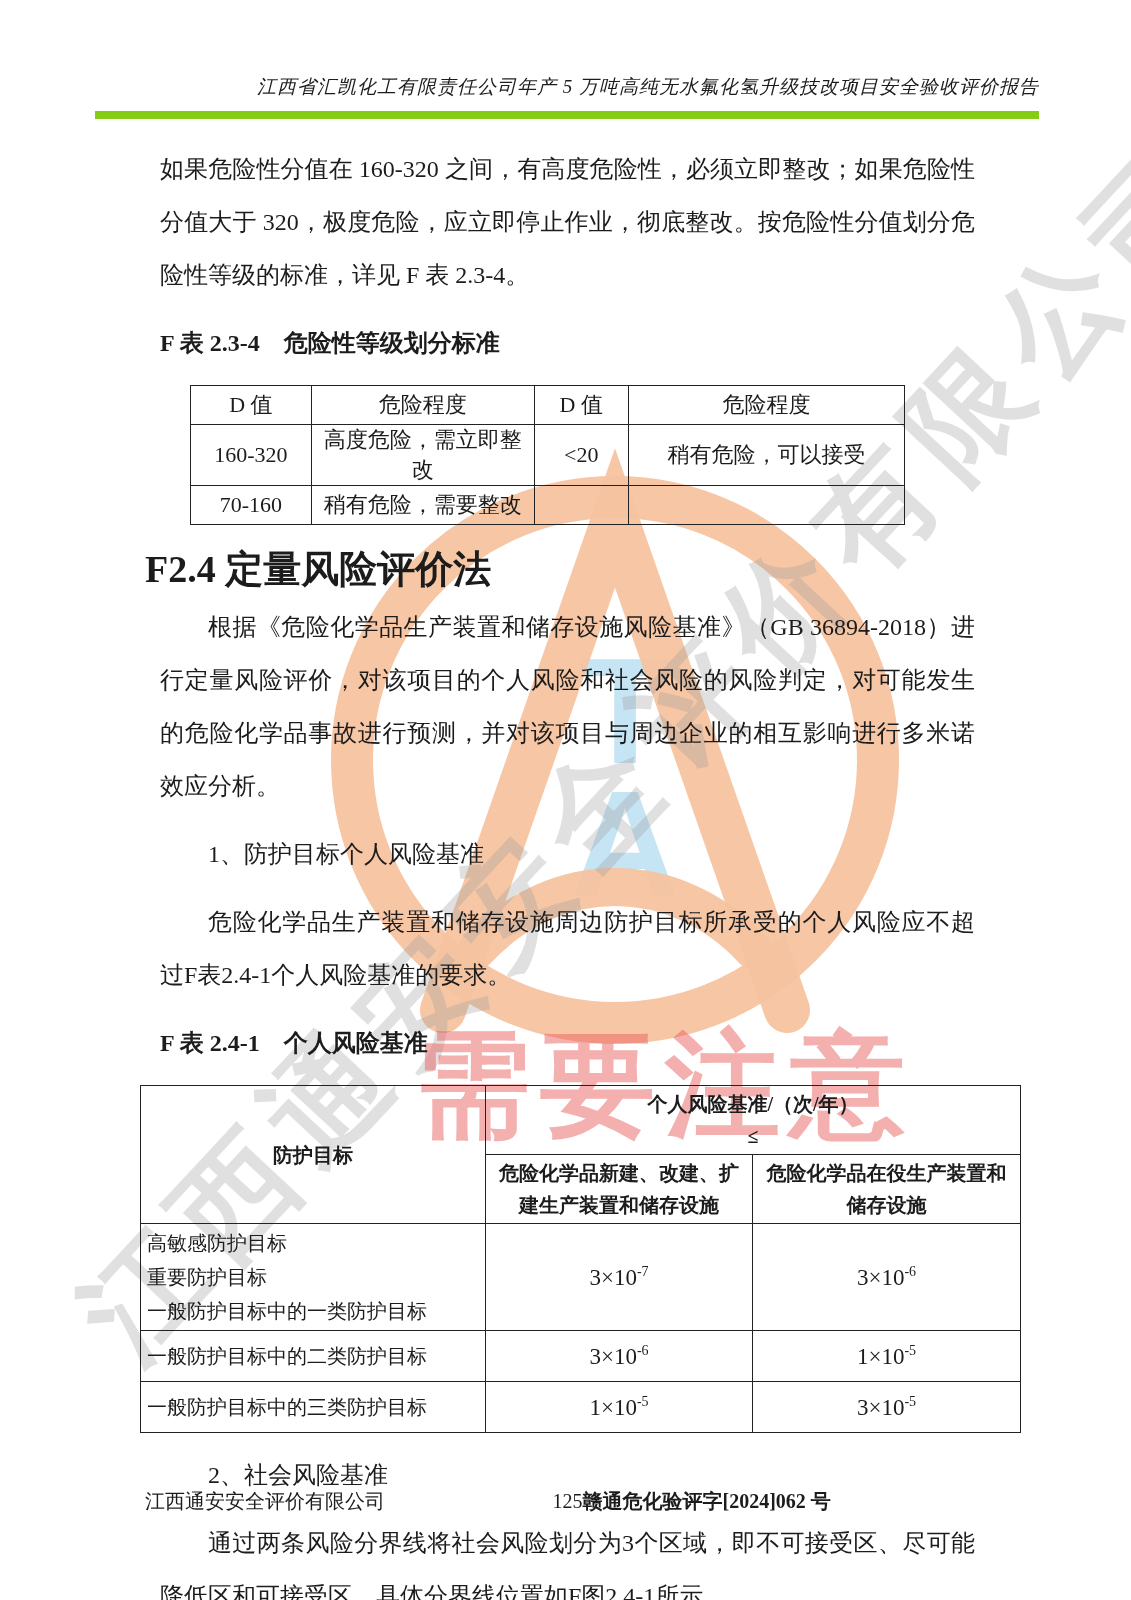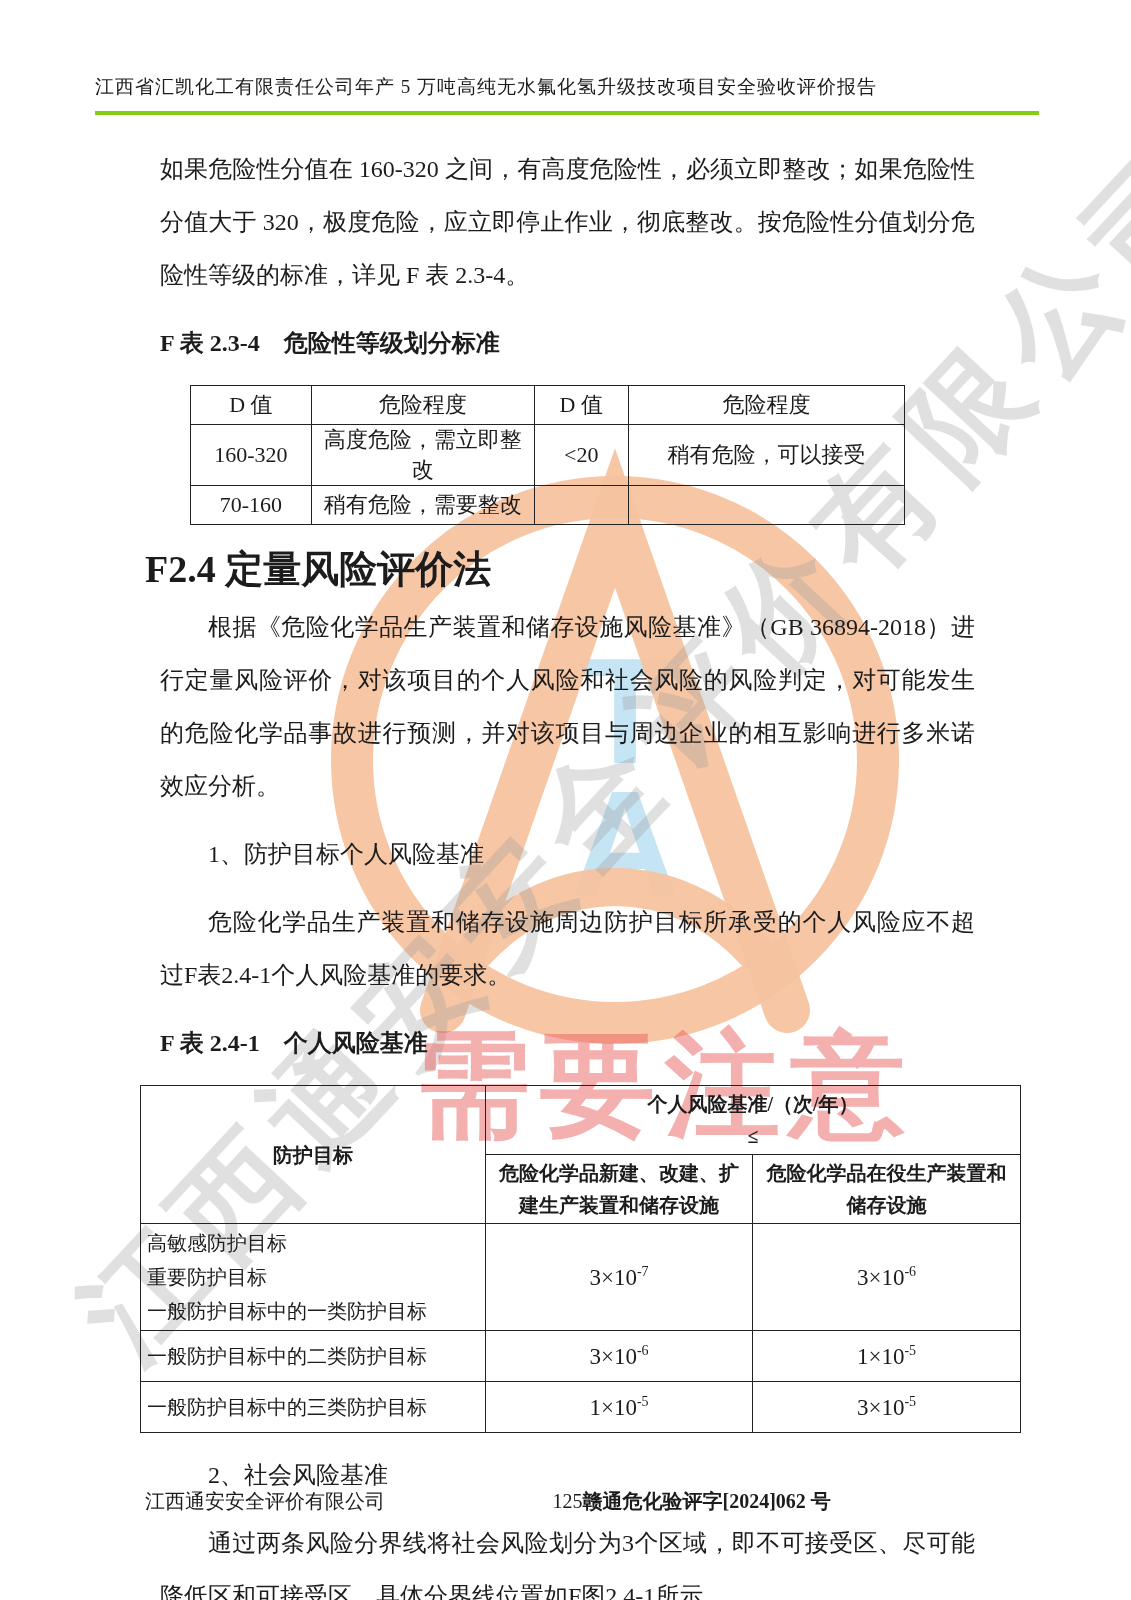--- a/index.html
+++ b/index.html
@@ -19,22 +19,22 @@
     left:-130px;top:718px;width:1480px;text-align:center;white-space:nowrap;
     transform:rotate(-47deg);
     font-family:"Liberation Sans",sans-serif;font-weight:bold;
     font-size:118px;letter-spacing:16px;color:rgba(158,158,158,0.32);}
   .wm-red{
     left:415px;top:1008px;white-space:nowrap;
     font-family:"Liberation Sans",sans-serif;font-weight:bold;
     font-size:115px;letter-spacing:10px;color:rgba(233,95,95,0.50);}
   
   .header{position:absolute;top:74px;left:95px;right:92px;z-index:2;
-    text-align:left;font-size:19px;letter-spacing:1px;
-    padding-bottom:11px;border-bottom:4px solid #84cc16;}
+    text-align:right;font-size:19px;letter-spacing:1px;
+    padding-bottom:11px;border-bottom:8px solid #84cc16;font-style:italic;}
   
   .content{position:absolute;top:128px;left:145px;width:845px;z-index:2;}
   .content p{margin:15px;font-size:24px;line-height:53px;text-align:justify;}
   .indent{text-indent:2em;}
   .para1{margin-top:12px;}
   .tbl-title{text-align:center;font-weight:bold;font-size:23px;margin:0;}
   .t1-title{margin-top:18px;margin-bottom:8px;}
   table{border-collapse:collapse;}
   td{border:1.5px solid #222;text-align:center;vertical-align:middle;}
   .table1{width:715px;margin-left:45px;}

